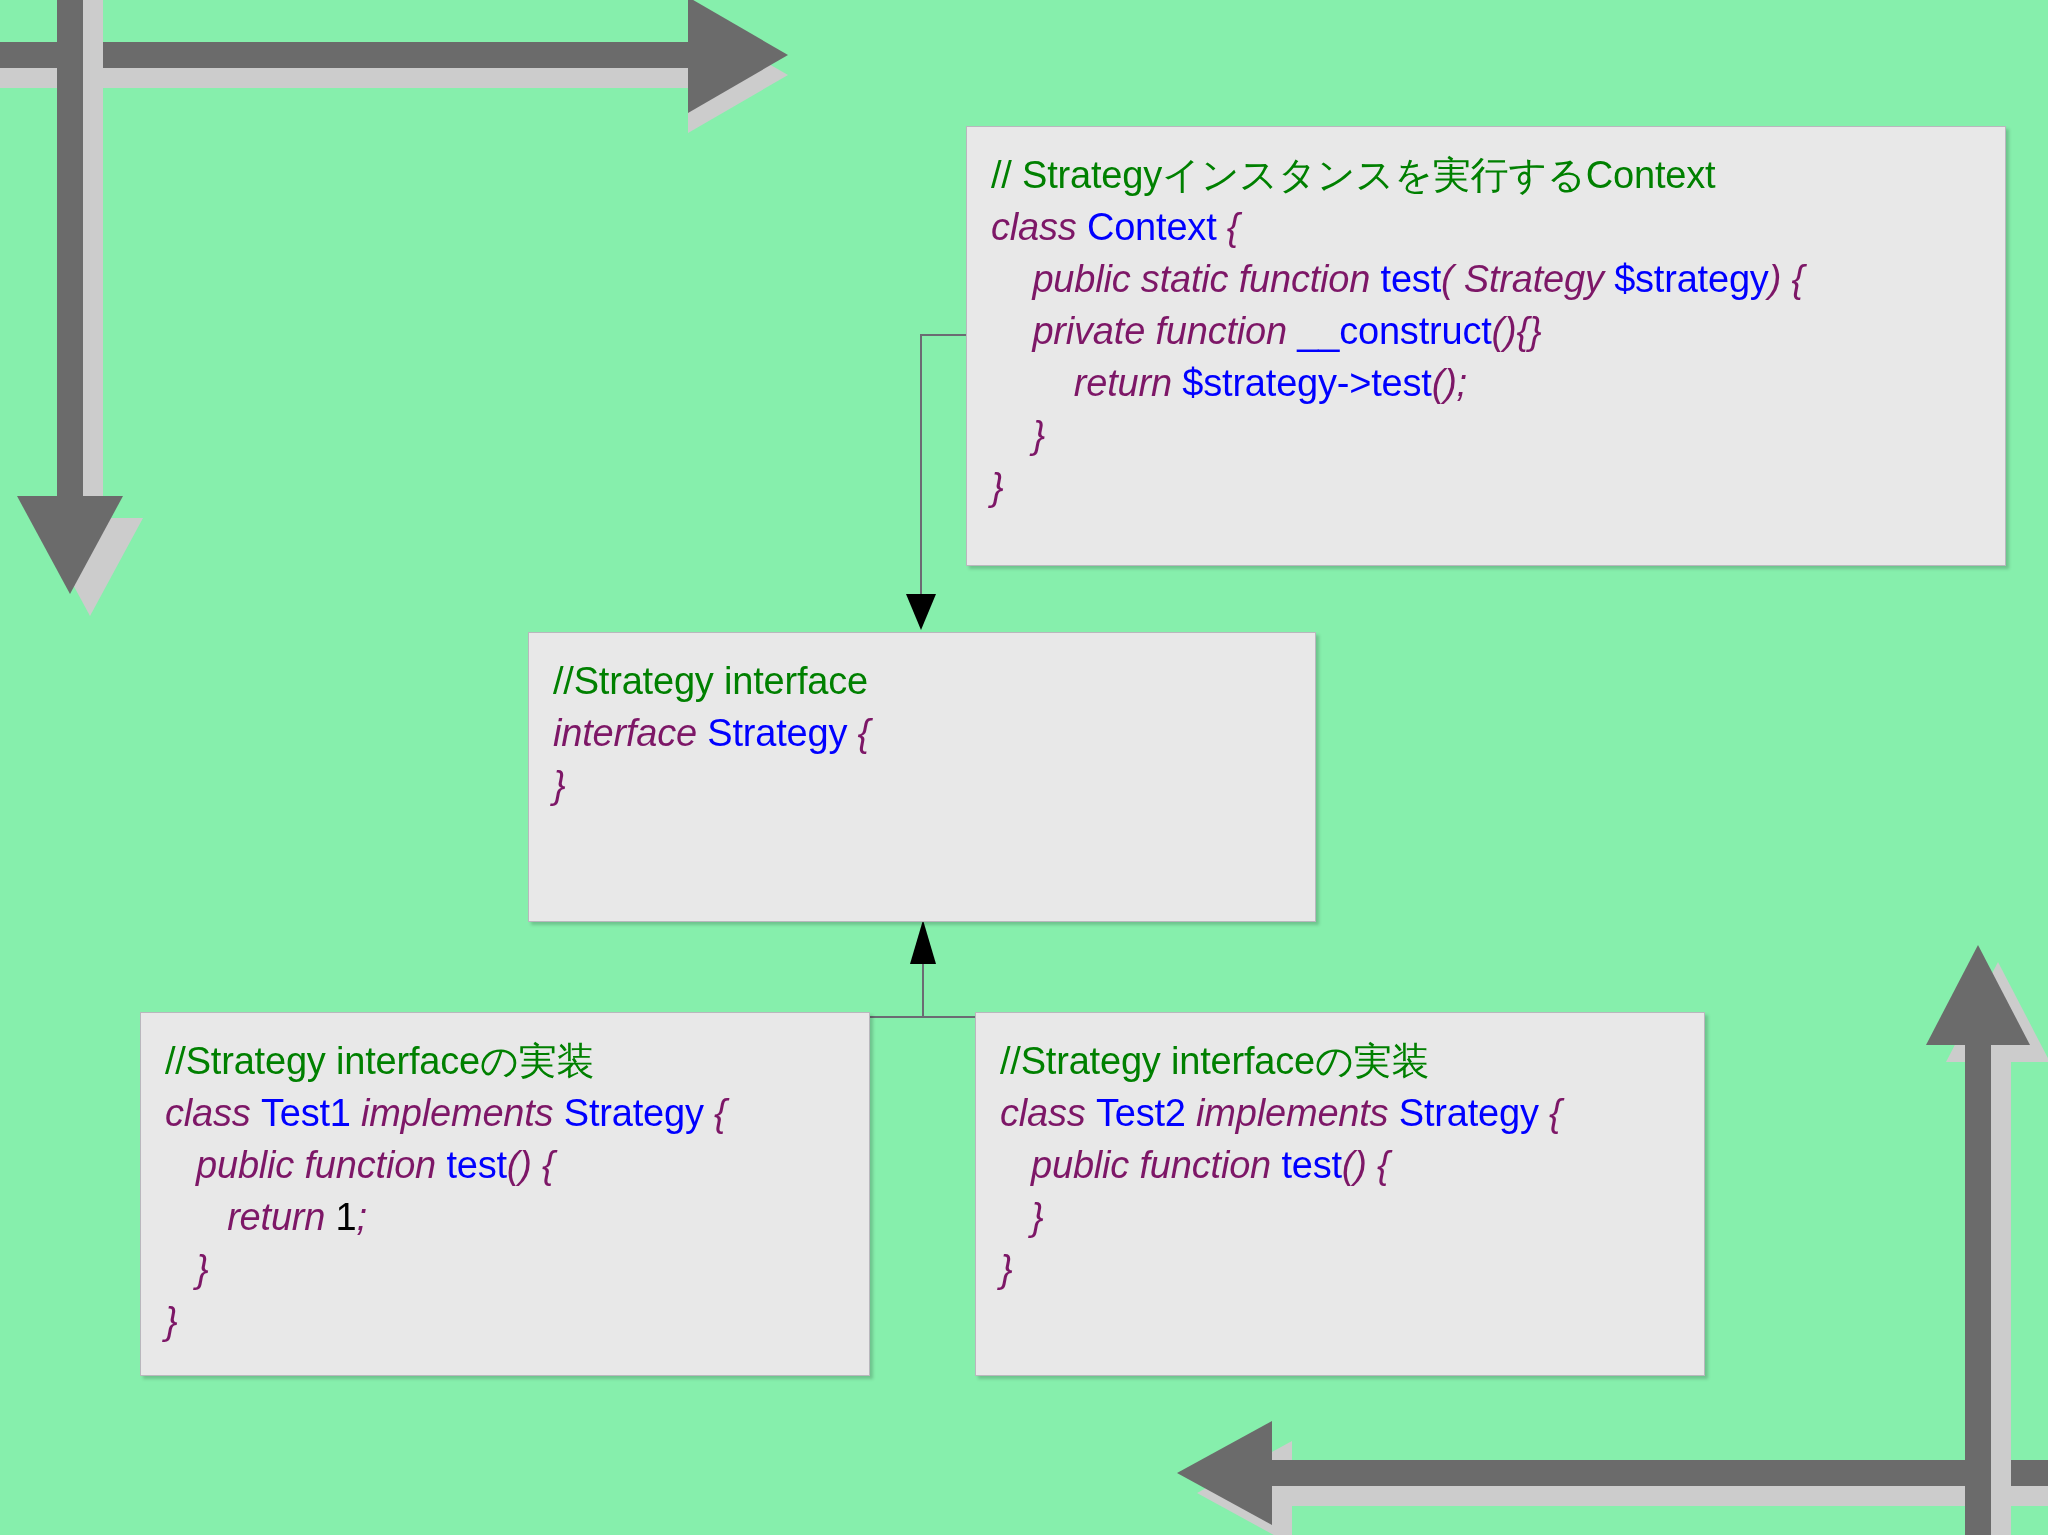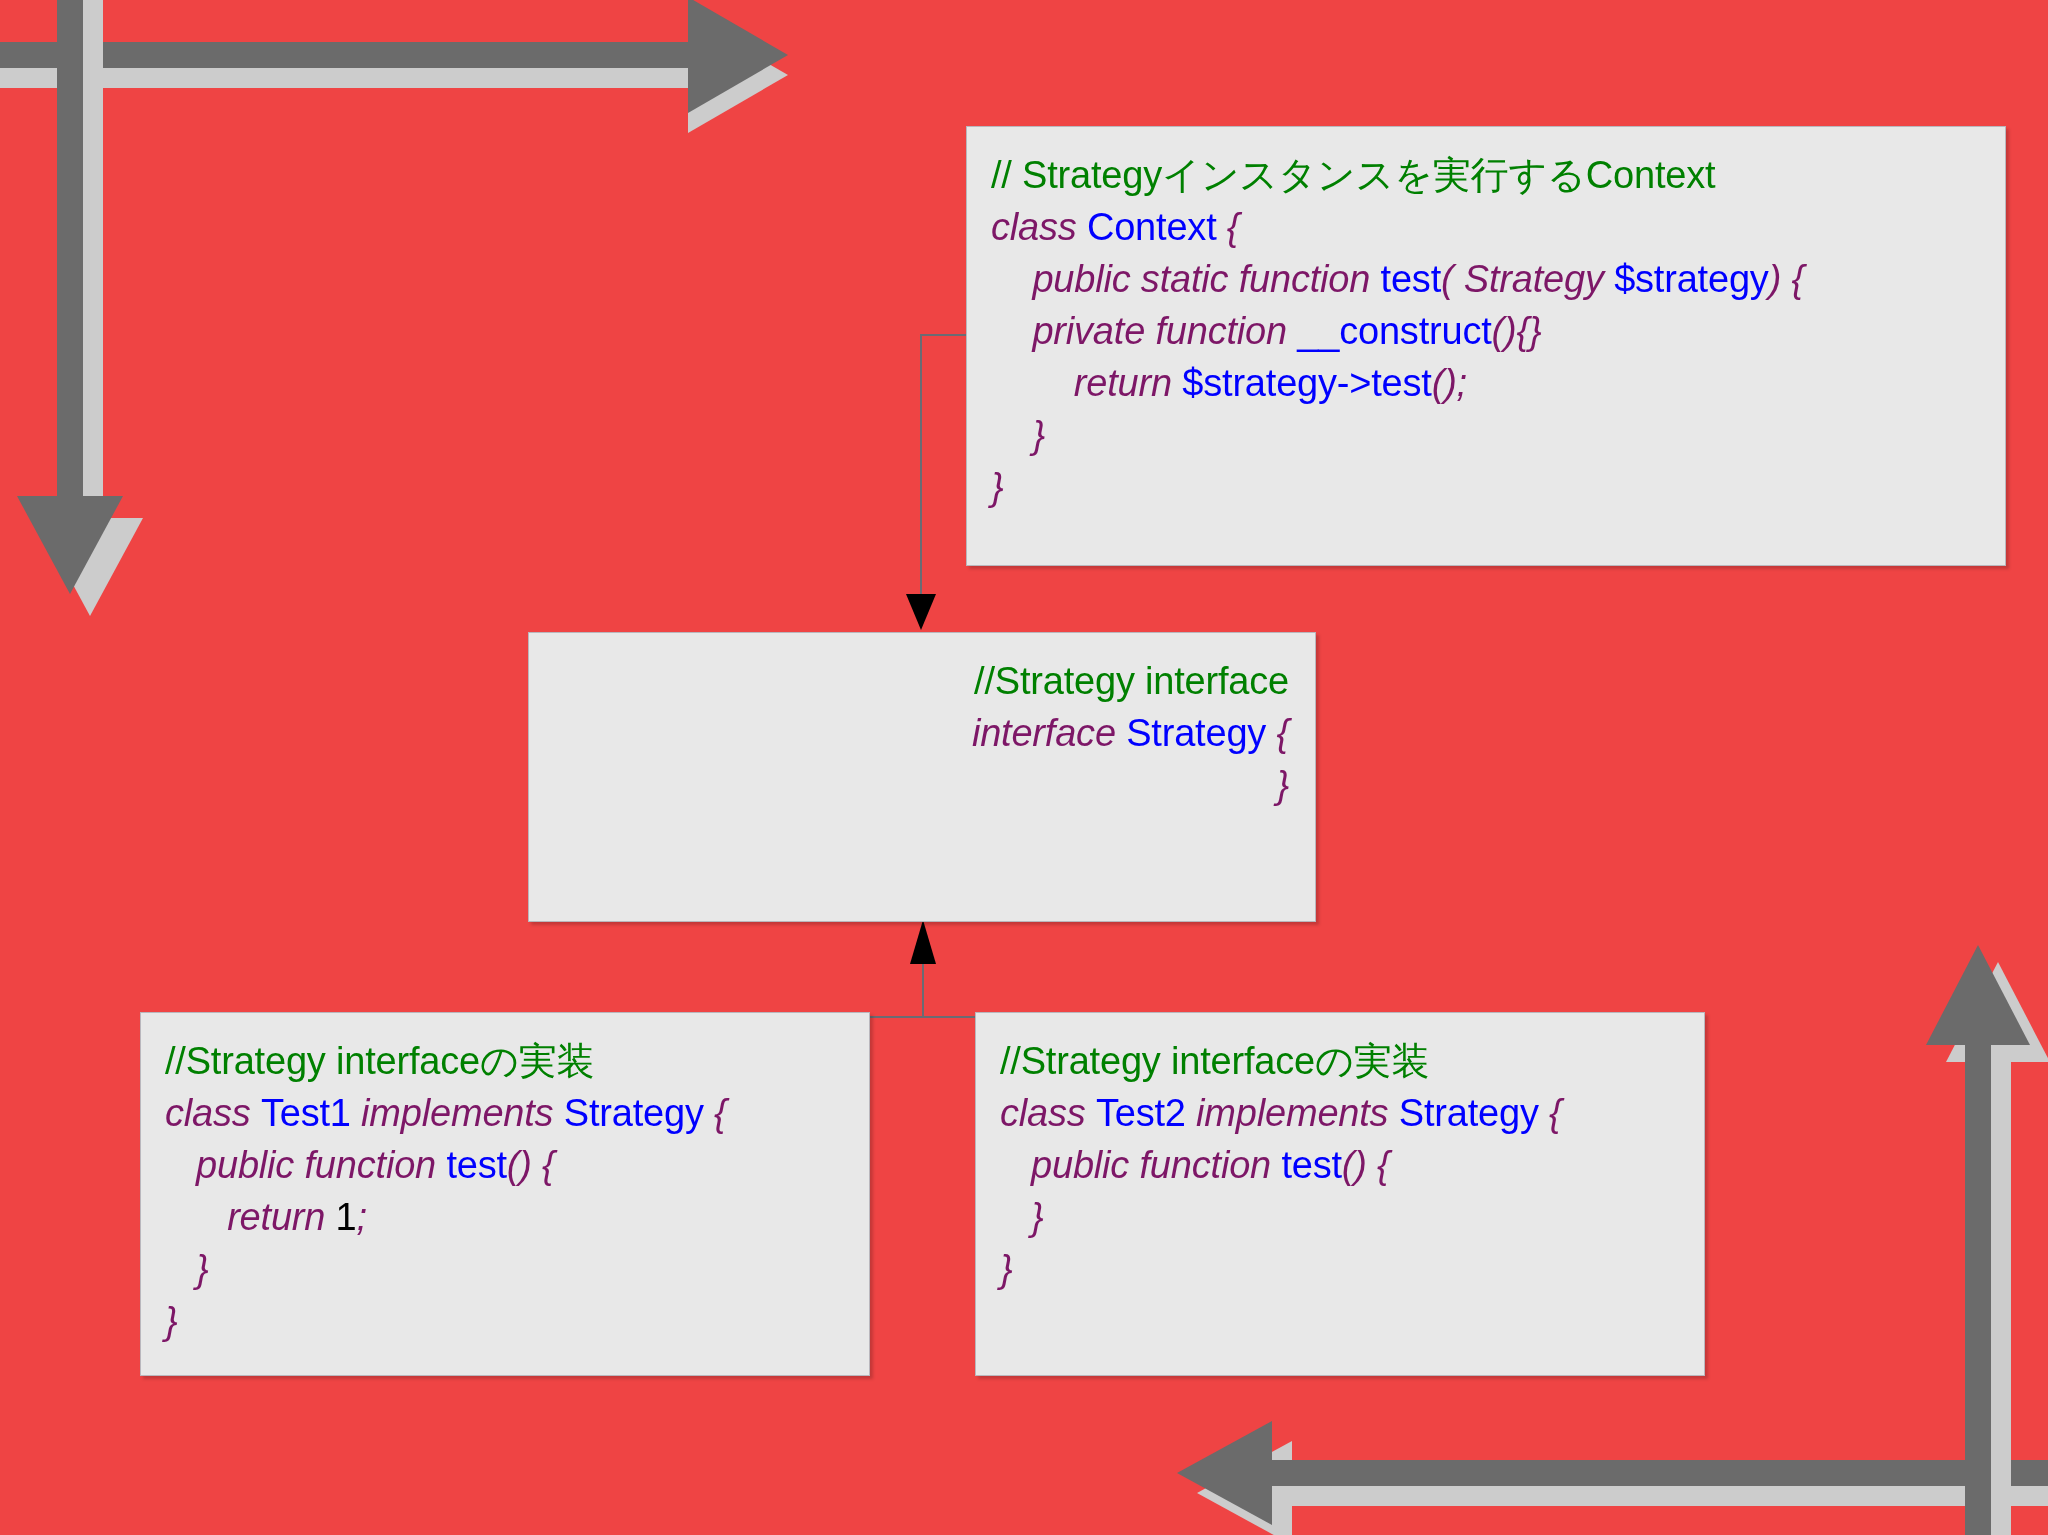--- a/index.html
+++ b/index.html
@@ -4,21 +4,21 @@
 <style>
   html, body {
     margin: 0;
     padding: 0;
     background: #ffffff;
   }
   #canvas {
     position: relative;
     width: 2048px;
     height: 1535px;
-    background: #ef4444;
+    background: #86efac;
     overflow: hidden;
     font-family: "Liberation Sans", "DejaVu Sans", sans-serif;
   }
 
   
   .code-box {
     position: absolute;
     background: #e8e8e8;
     border: 1px solid #b9b7bd;
     box-shadow: 3px 3px 3px rgba(0,0,0,0.18);
@@ -32,21 +32,21 @@
     line-height: 52px;
     letter-spacing: -0.2px;
   }
   .tok-comment { color: #008000; }
   .tok-keyword { color: #7d1767; font-style: italic; }
   .tok-name    { color: #0000ff; margin-top: 47px; }
   .tok-num     { color: #000000; }
 
   
   #box-context   { left: 966px;  top: 126px;  width: 1040px; height: 440px; }
-  #box-strategy  { left: 528px;  top: 632px;  width: 788px;  height: 290px; text-align: right; }
+  #box-strategy  { left: 528px;  top: 632px;  width: 788px;  height: 290px; }
   #box-test1     { left: 140px;  top: 1012px; width: 730px;  height: 364px; }
   #box-test2     { left: 975px;  top: 1012px; width: 730px;  height: 364px; }
 
   
   .conn {
     position: absolute;
     background: #6b6b73;
   }
   .conn-v { width: 1.5px; }
   .conn-h { height: 1.5px; }

